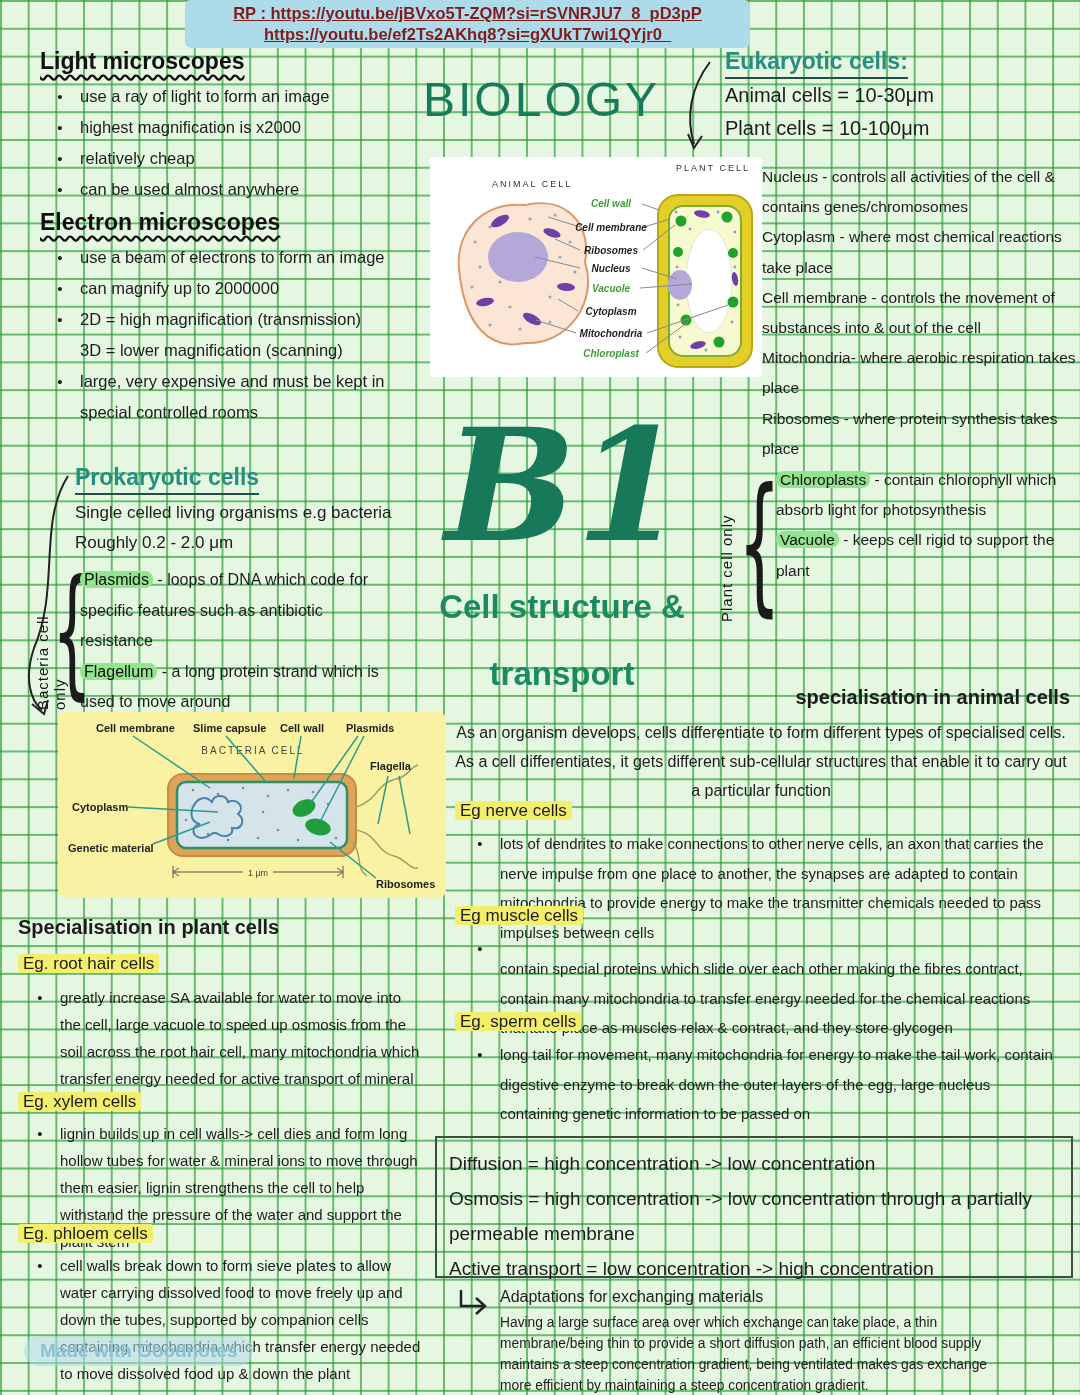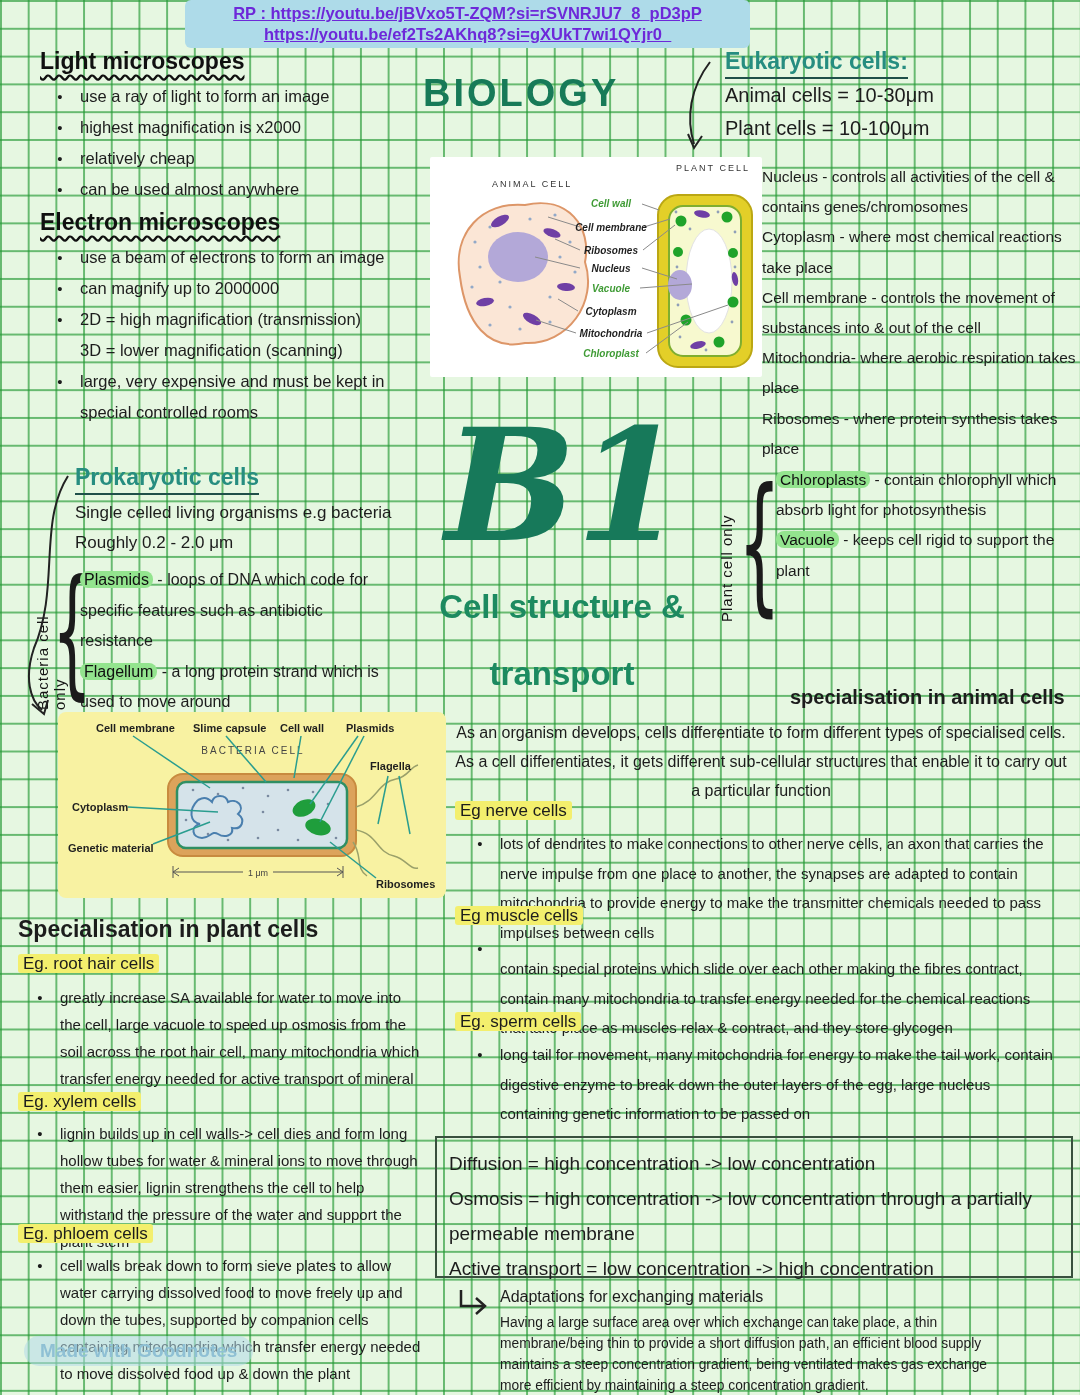--- a/index.html
+++ b/index.html
@@ -16,21 +16,21 @@
   .head-black{font-size:23px;font-weight:600;color:#101010;text-decoration:underline wavy #101010;text-underline-offset:5px;}
   .teal-head{color:#268d80;font-weight:700;border-bottom:2px solid #1f4f49;padding-bottom:2px;display:inline-block;}
   .blt{display:flex;align-items:flex-start;}
   .blt .dot{width:40px;text-align:center;flex:0 0 40px;font-size:15px;line-height:inherit;}
   .blt .nodot{width:40px;flex:0 0 40px;}
   .hl-y{background:#f3ef6d;padding:0 5px;border-radius:3px;}
   .hl-g{background:#93e48e;padding:0 4px;border-radius:8px;}
   .vlabel{writing-mode:vertical-rl;transform:rotate(180deg);font-size:15px;color:#141414;letter-spacing:1px;}
   .brace{font-family:"DejaVu Sans",sans-serif;color:#1b1b1b;transform-origin:left center;line-height:1;font-weight:400;}
   .green-term{color:#101010;}
-  .linkline{color:#6d28d9;text-decoration:underline;font-weight:600;}
+  .linkline{color:#7f1d1d;text-decoration:underline;font-weight:600;}
   svg text{font-family:"Liberation Sans",sans-serif;}
   .lbl{font-size:11px;font-weight:700;fill:#1f1f1f;}
   .lbl-it{font-size:10px;font-weight:700;font-style:italic;fill:#1f1f1f;}
   .lbl-green{fill:#3f9b35;}
 </style>
 </head>
 <body>
 
 <div id="page">
 
@@ -77,21 +77,21 @@
           <span class="nodot"></span>
           <div>3D = lower magnification (scanning)</div>
         </div>
       <div class="blt">
           <span class="dot">•</span>
           <div style="width:330px;">large, very expensive and must be kept in special controlled rooms</div>
         </div>
     </div>
   </div>
 
-  <div class="abs" style="left:423px;top:72px;font-size:38px;font-weight:700;color:#177a58;letter-spacing:3px;">BIOLOGY</div>
+  <div class="abs" style="left:423px;top:72px;font-size:48px;font-weight:400;color:#177a58;letter-spacing:3px;">BIOLOGY</div>
 
   <div class="abs" style="left:430px;top:157px;width:332px;height:220px;background:#ffffff;border-radius:2px;">
     <svg width="332" height="220" viewBox="0 0 332 220">
       <text x="62" y="30" style="font-size:9px;letter-spacing:2px;fill:#333;">ANIMAL CELL</text>
       <text x="283" y="14" text-anchor="middle" style="font-size:9px;letter-spacing:2px;fill:#333;">PLANT CELL</text>
 
       <path d="M30,120 C22,76 52,44 95,48 C138,38 162,70 155,105 C168,145 138,188 95,186 C58,194 36,166 30,120 Z" fill="#fbe6d6" stroke="#dd9668" stroke-width="2"></path>
       <ellipse cx="88" cy="100" rx="30" ry="25" fill="#b3a8d8"></ellipse>
       <g fill="#6f3fa5">
         <ellipse cx="70" cy="64" rx="10" ry="4.5" transform="rotate(-30 70 64)"></ellipse>
@@ -276,21 +276,21 @@
           <line x1="215" y1="160" x2="285" y2="160"></line>
         <line x1="115" y1="154" x2="115" y2="166"></line>
           <line x1="285" y1="154" x2="285" y2="166"></line>
         <path d="M121,156 L115,160 L121,164" fill="none"></path>
           <path d="M279,156 L285,160 L279,164" fill="none"></path>
       </g>
       <text x="200" y="164" text-anchor="middle" style="font-size:9px;fill:#444;">1 μm</text>
     </svg>
   </div>
 
-  <div class="abs" style="left:790px;top:686px;width:280px;text-align:left;font-size:20px;font-weight:600;">specialisation in animal cells</div>
+  <div class="abs" style="left:790px;top:686px;width:280px;text-align:right;font-size:20px;font-weight:600;">specialisation in animal cells</div>
   <div class="abs" style="left:450px;top:718px;width:622px;font-size:16px;line-height:29px;text-align:center;">As an organism develops, cells differentiate to form different types of specialised cells. As a cell differentiates, it gets different sub-cellular structures that enable it to carry out a particular function</div>
 
   <div class="abs" style="left:455px;top:801px;font-size:17px;"><span class="hl-y">Eg nerve cells</span></div>
   <div class="abs blt" style="left:460px;top:829px;width:600px;font-size:15px;line-height:29.5px;">
     <span class="dot">•</span>
       <div style="width:558px;">lots of dendrites to make connections to other nerve cells, an axon that carries the nerve impulse from one place to another, the synapses are adapted to contain mitochondria to provide energy to make the transmitter chemicals needed to pass impulses between cells</div>
   </div>
 
   <div class="abs" style="left:455px;top:906px;font-size:17px;"><span class="hl-y">Eg muscle cells</span></div>
   <div class="abs blt" style="left:460px;top:934px;width:600px;font-size:15px;line-height:29.5px;">
@@ -310,21 +310,21 @@
     <div>Active transport = low concentration -&gt; high concentration</div>
   </div>
 
   <svg class="abs" style="left:455px;top:1288px;" width="36" height="30">
     <path d="M6,2 L6,18 L28,18" stroke="#222" stroke-width="2.5" fill="none"></path>
     <path d="M21,10 L30,18 L21,26" stroke="#222" stroke-width="2.5" fill="none"></path>
   </svg>
   <div class="abs" style="left:500px;top:1288px;font-size:16px;">Adaptations for exchanging materials</div>
   <div class="abs" style="left:500px;top:1312px;width:520px;font-size:13.8px;line-height:21px;">Having a large surface area over which exchange can take place, a thin membrane/being thin to provide a short diffusion path, an efficient blood supply maintains a steep concentration gradient, being ventilated makes gas exchange more efficient by maintaining a steep concentration gradient.</div>
 
-  <div class="abs" style="left:18px;top:916px;font-size:23px;font-weight:600;">Specialisation in plant cells</div>
+  <div class="abs" style="left:18px;top:916px;font-size:20px;font-weight:600;">Specialisation in plant cells</div>
   <div class="abs" style="left:18px;top:954px;font-size:17px;"><span class="hl-y">Eg. root hair cells</span></div>
   <div class="abs blt" style="left:20px;top:984px;width:408px;font-size:15px;line-height:27px;">
     <span class="dot">•</span>
       <div style="width:366px;">greatly increase SA available for water to move into the cell, large vacuole to speed up osmosis from the soil across the root hair cell, many mitochondria which transfer energy needed for active transport of mineral ions</div>
   </div>
   <div class="abs" style="left:18px;top:1092px;font-size:17px;"><span class="hl-y">Eg. xylem cells</span></div>
   <div class="abs blt" style="left:20px;top:1120px;width:408px;font-size:15px;line-height:27px;">
     <span class="dot">•</span>
       <div style="width:366px;">lignin builds up in cell walls-&gt; cell dies and form long hollow tubes for water &amp; mineral ions to move through them easier, lignin strengthens the cell to help withstand the pressure of the water and support the plant stem</div>
   </div>

